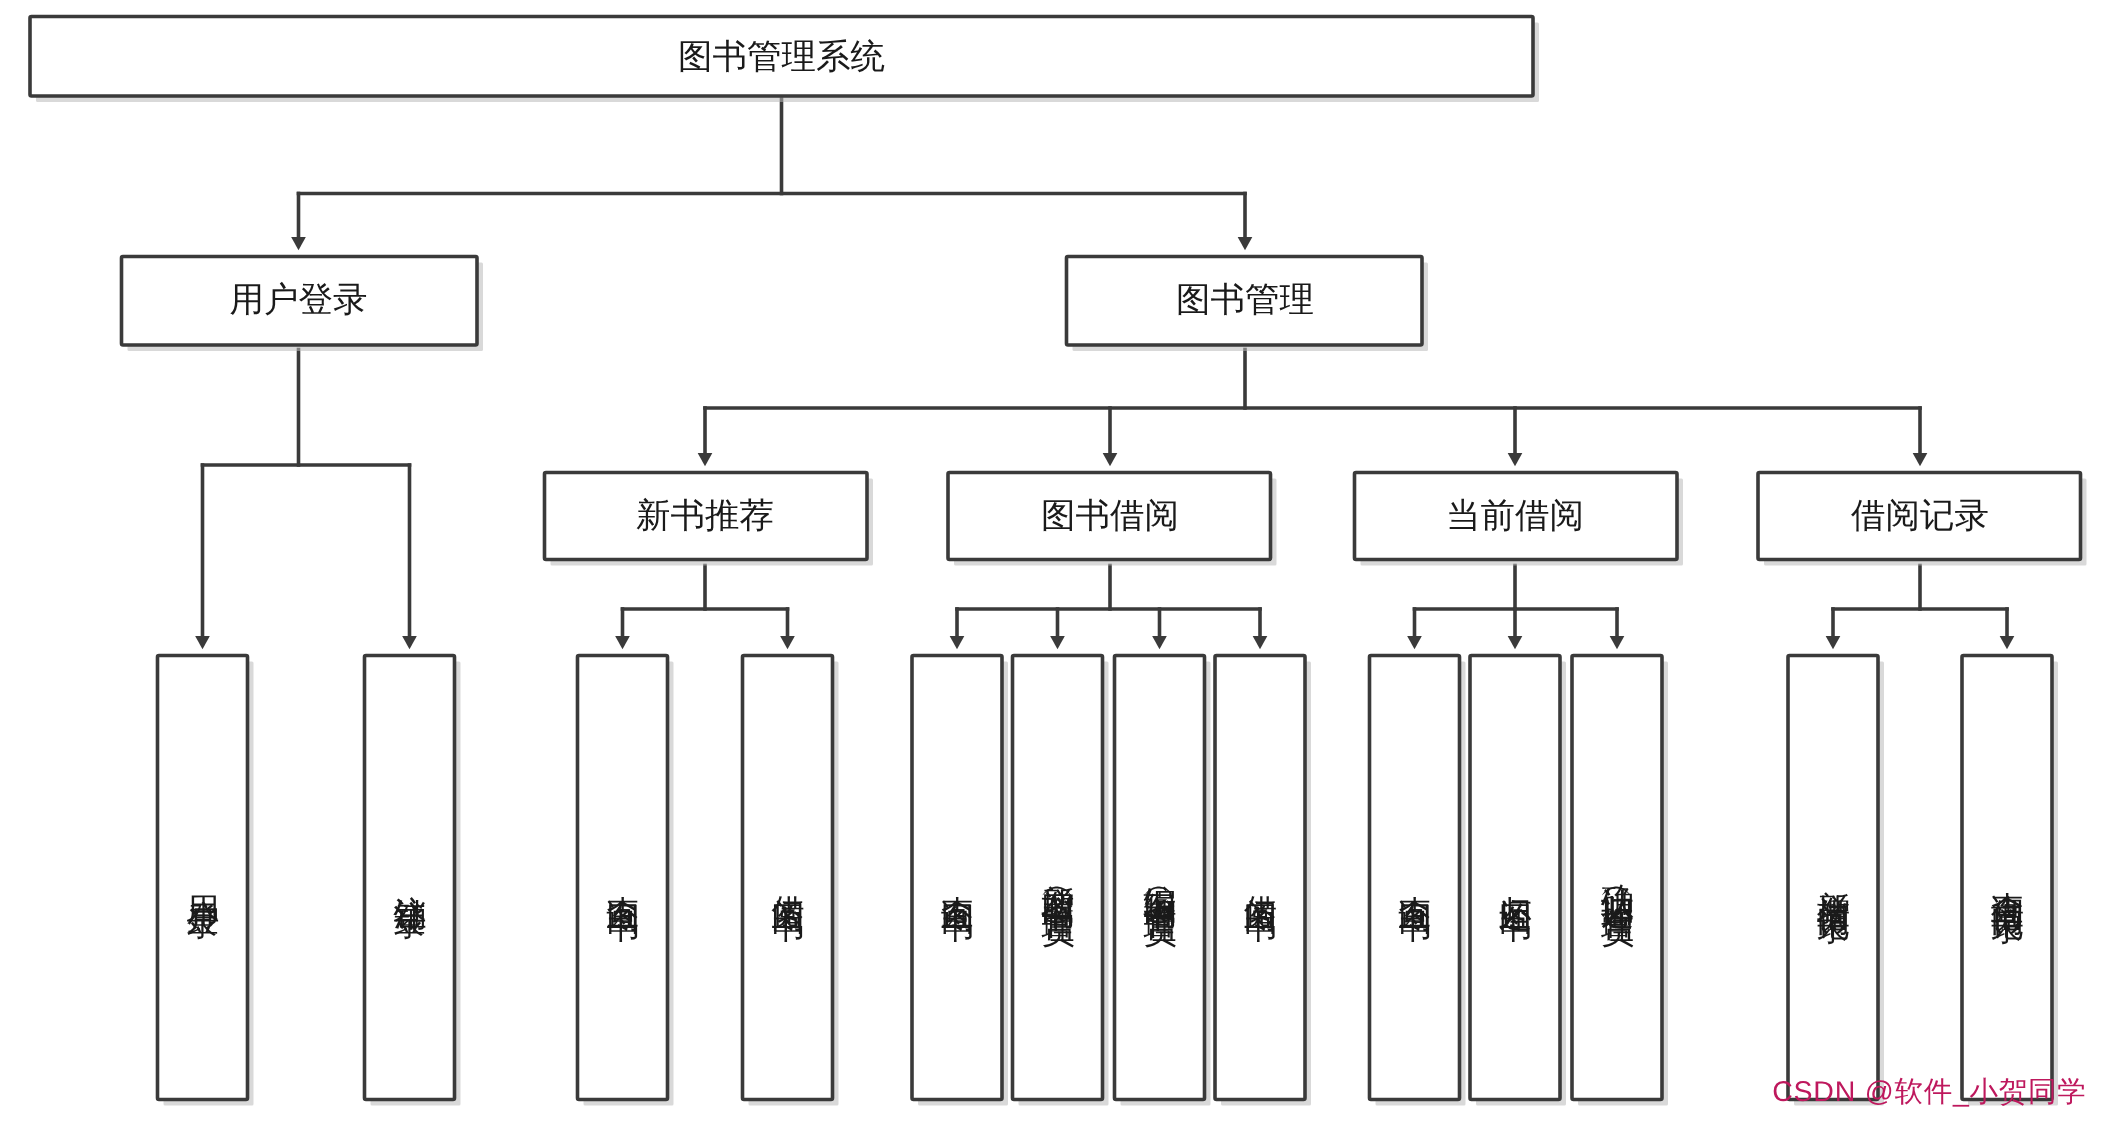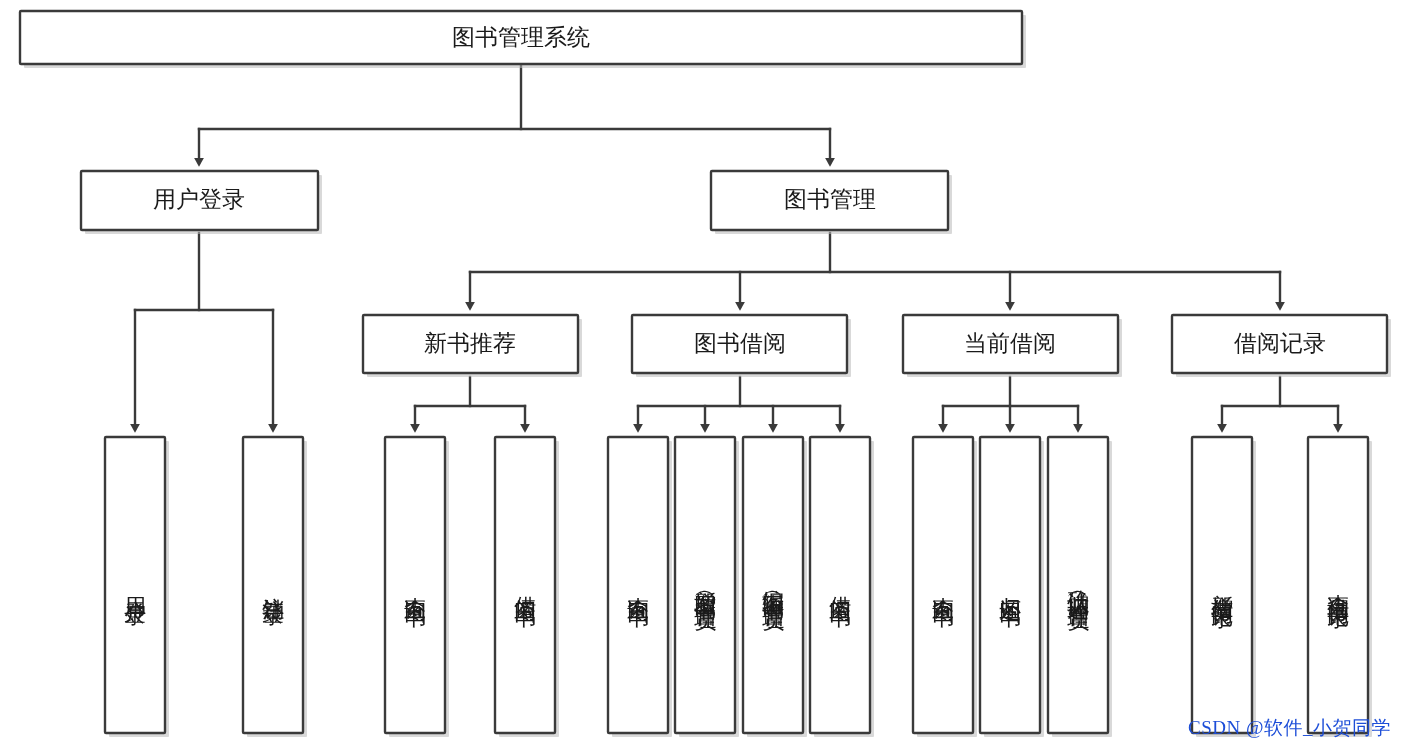--- a/index.html
+++ b/index.html
@@ -61,23 +61,23 @@
     display: flex;
     align-items: center;
     justify-content: center;
     white-space: nowrap;
     user-select: none;
   }
   .watermark {
     position: absolute;
     right: 14px;
     bottom: 6px;
-    font-family: Liberation Serif, serif;
+    font-family: Liberation Sans, sans-serif;
     font-size: 19px;
-    color: #1d4ed8;
+    color: #be185d;
     white-space: nowrap;
     letter-spacing: 0.5px;
   }
 </style>
 </head>
 <body>
 
 <div id="canvas">
 
   <svg id="diagram-svg" viewBox="0 0 1405 747" xmlns="http://www.w3.org/2000/svg">

